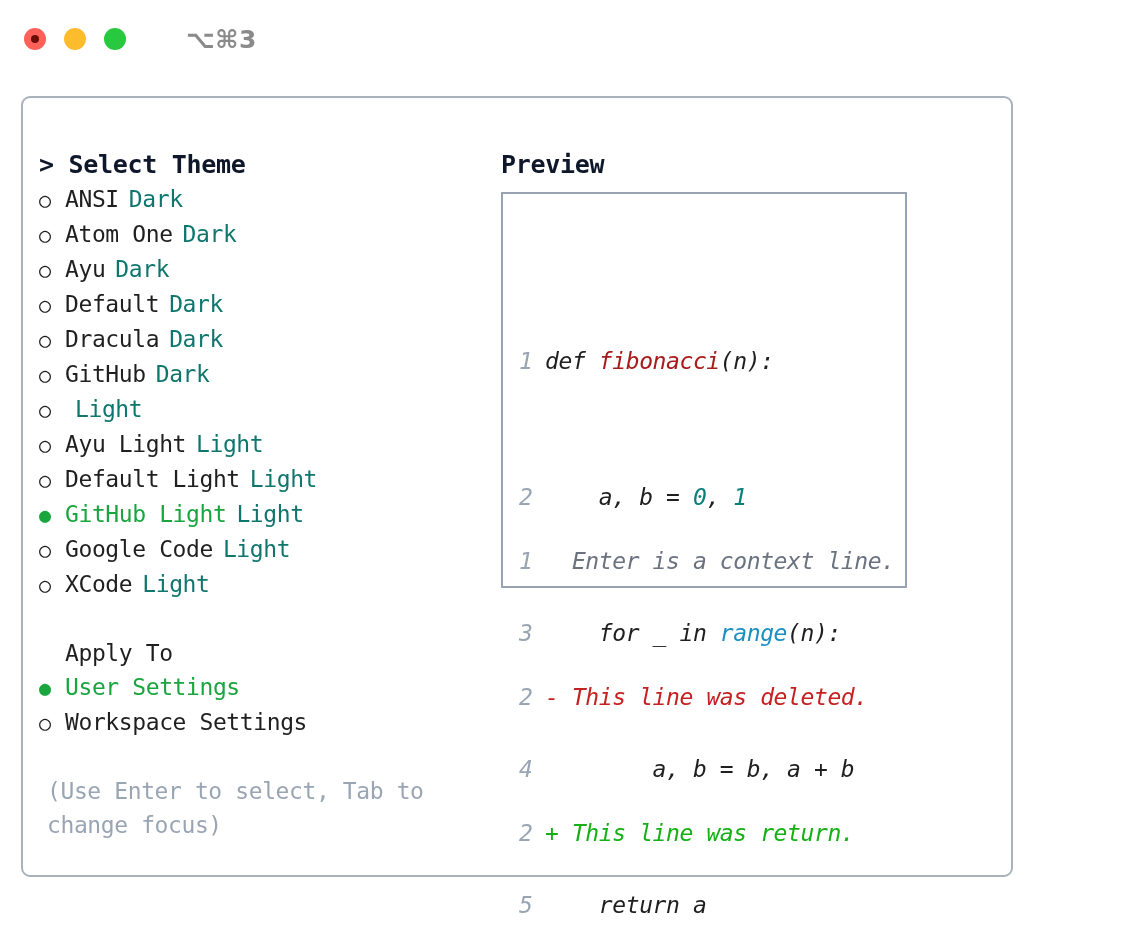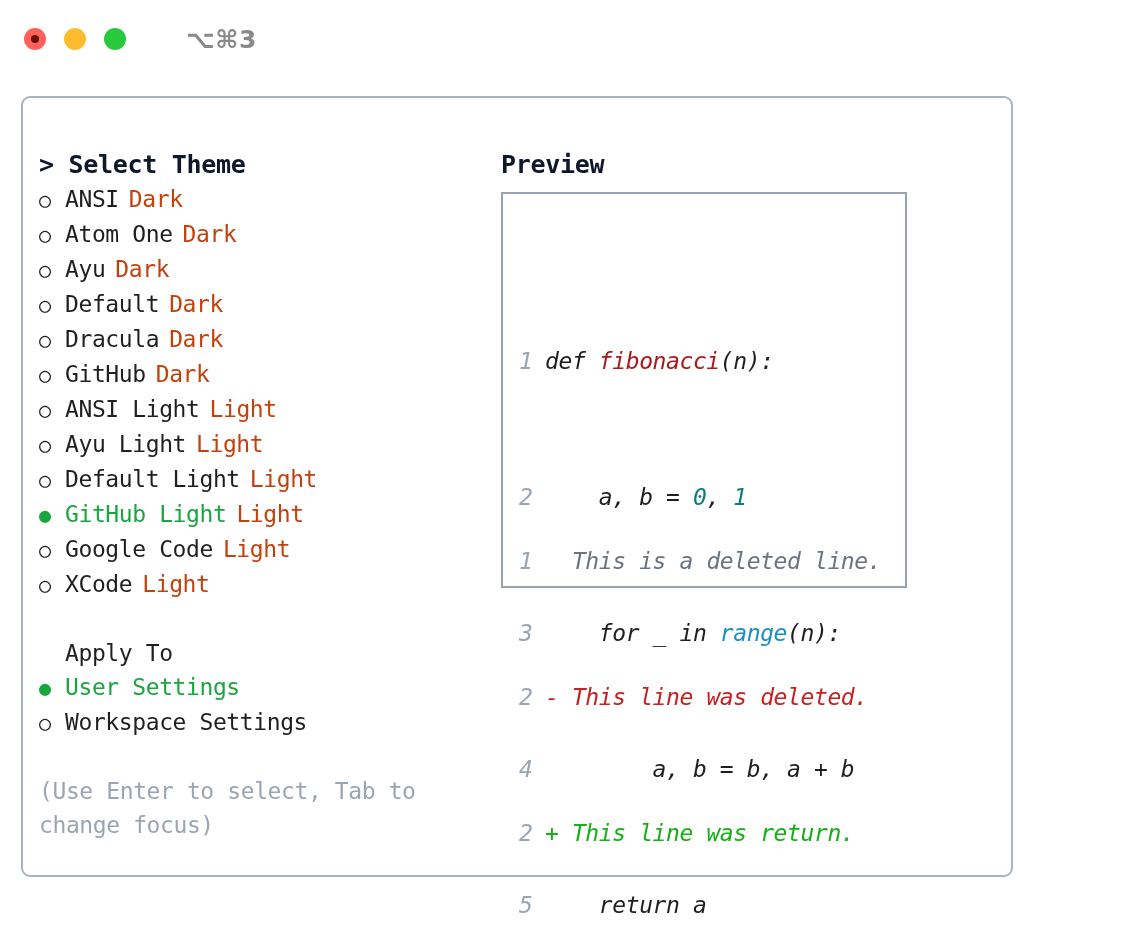--- a/index.html
+++ b/index.html
@@ -135,21 +135,21 @@
   .bullet.sel {
     color: #19a63f;
   }
   .opt-label {
     color: #1f1f1f;
   }
   .opt-row.selected .opt-label {
     color: #19a63f;
   }
   .opt-badge {
-    color: #c2410c;
+    color: #0f766e;
     margin-left: 10px;
   }
 
   .group-spacer { height: 34px; }
 
   .apply-title {
     font-size: 23px;
     color: #1f1f1f;
     line-height: 34px;
     padding-left: 26px;
@@ -157,20 +157,21 @@
     letter-spacing: -0.4px;
   }
 
   .hint {
     margin-top: 34px;
     font-size: 23px;
     color: #9aa5b4;
     line-height: 34px;
     width: 400px;
     letter-spacing: -0.4px;
+    margin-left: 8px;
   }
 
   
   .preview-box {
     margin-top: 10px;
     width: 406px;
     height: 396px;
     border: 2px solid #97a2b2;
     box-sizing: border-box;
     background: #ffffff;
@@ -266,21 +267,20 @@
           </div>
 
           <div class="opt-row">
             <span class="bullet">○</span>
             <span class="opt-label">GitHub</span>
             <span class="opt-badge">Dark</span>
           </div>
 
           <div class="opt-row">
             <span class="bullet">○</span>
-            <span class="opt-label">ANSI Light</span>
             <span class="opt-badge">Light</span>
           </div>
 
           <div class="opt-row">
             <span class="bullet">○</span>
             <span class="opt-label">Ayu Light</span>
             <span class="opt-badge">Light</span>
           </div>
 
           <div class="opt-row">
@@ -343,21 +343,21 @@
             <span class="code-line"><span class="lineno">3</span><span class="tok-plain">    for _ in </span><span class="tok-builtin">range</span><span class="tok-plain">(n):</span></span>
 
             <span class="code-line"><span class="lineno">4</span><span class="tok-plain">        a, b = b, a + b</span></span>
 
             <span class="code-line"><span class="lineno">5</span><span class="tok-plain">    return a</span></span>
 
           </div>
 
           <div class="diff">
 
-            <span class="diff-line"><span class="lineno">1</span><span class="diff-ctx">  </span><span class="diff-ctx">This is a deleted line.</span></span>
+            <span class="diff-line"><span class="lineno">1</span><span class="diff-ctx">  </span><span class="diff-ctx">Enter is a context line.</span></span>
 
             <span class="diff-line"><span class="lineno">2</span><span class="diff-del">- </span><span class="diff-del">This line was deleted.</span></span>
 
             <span class="diff-line"><span class="lineno">2</span><span class="diff-add">+ </span><span class="diff-add">This line was return.</span></span>
 
           </div>
 
         </div>
       </div>
 

